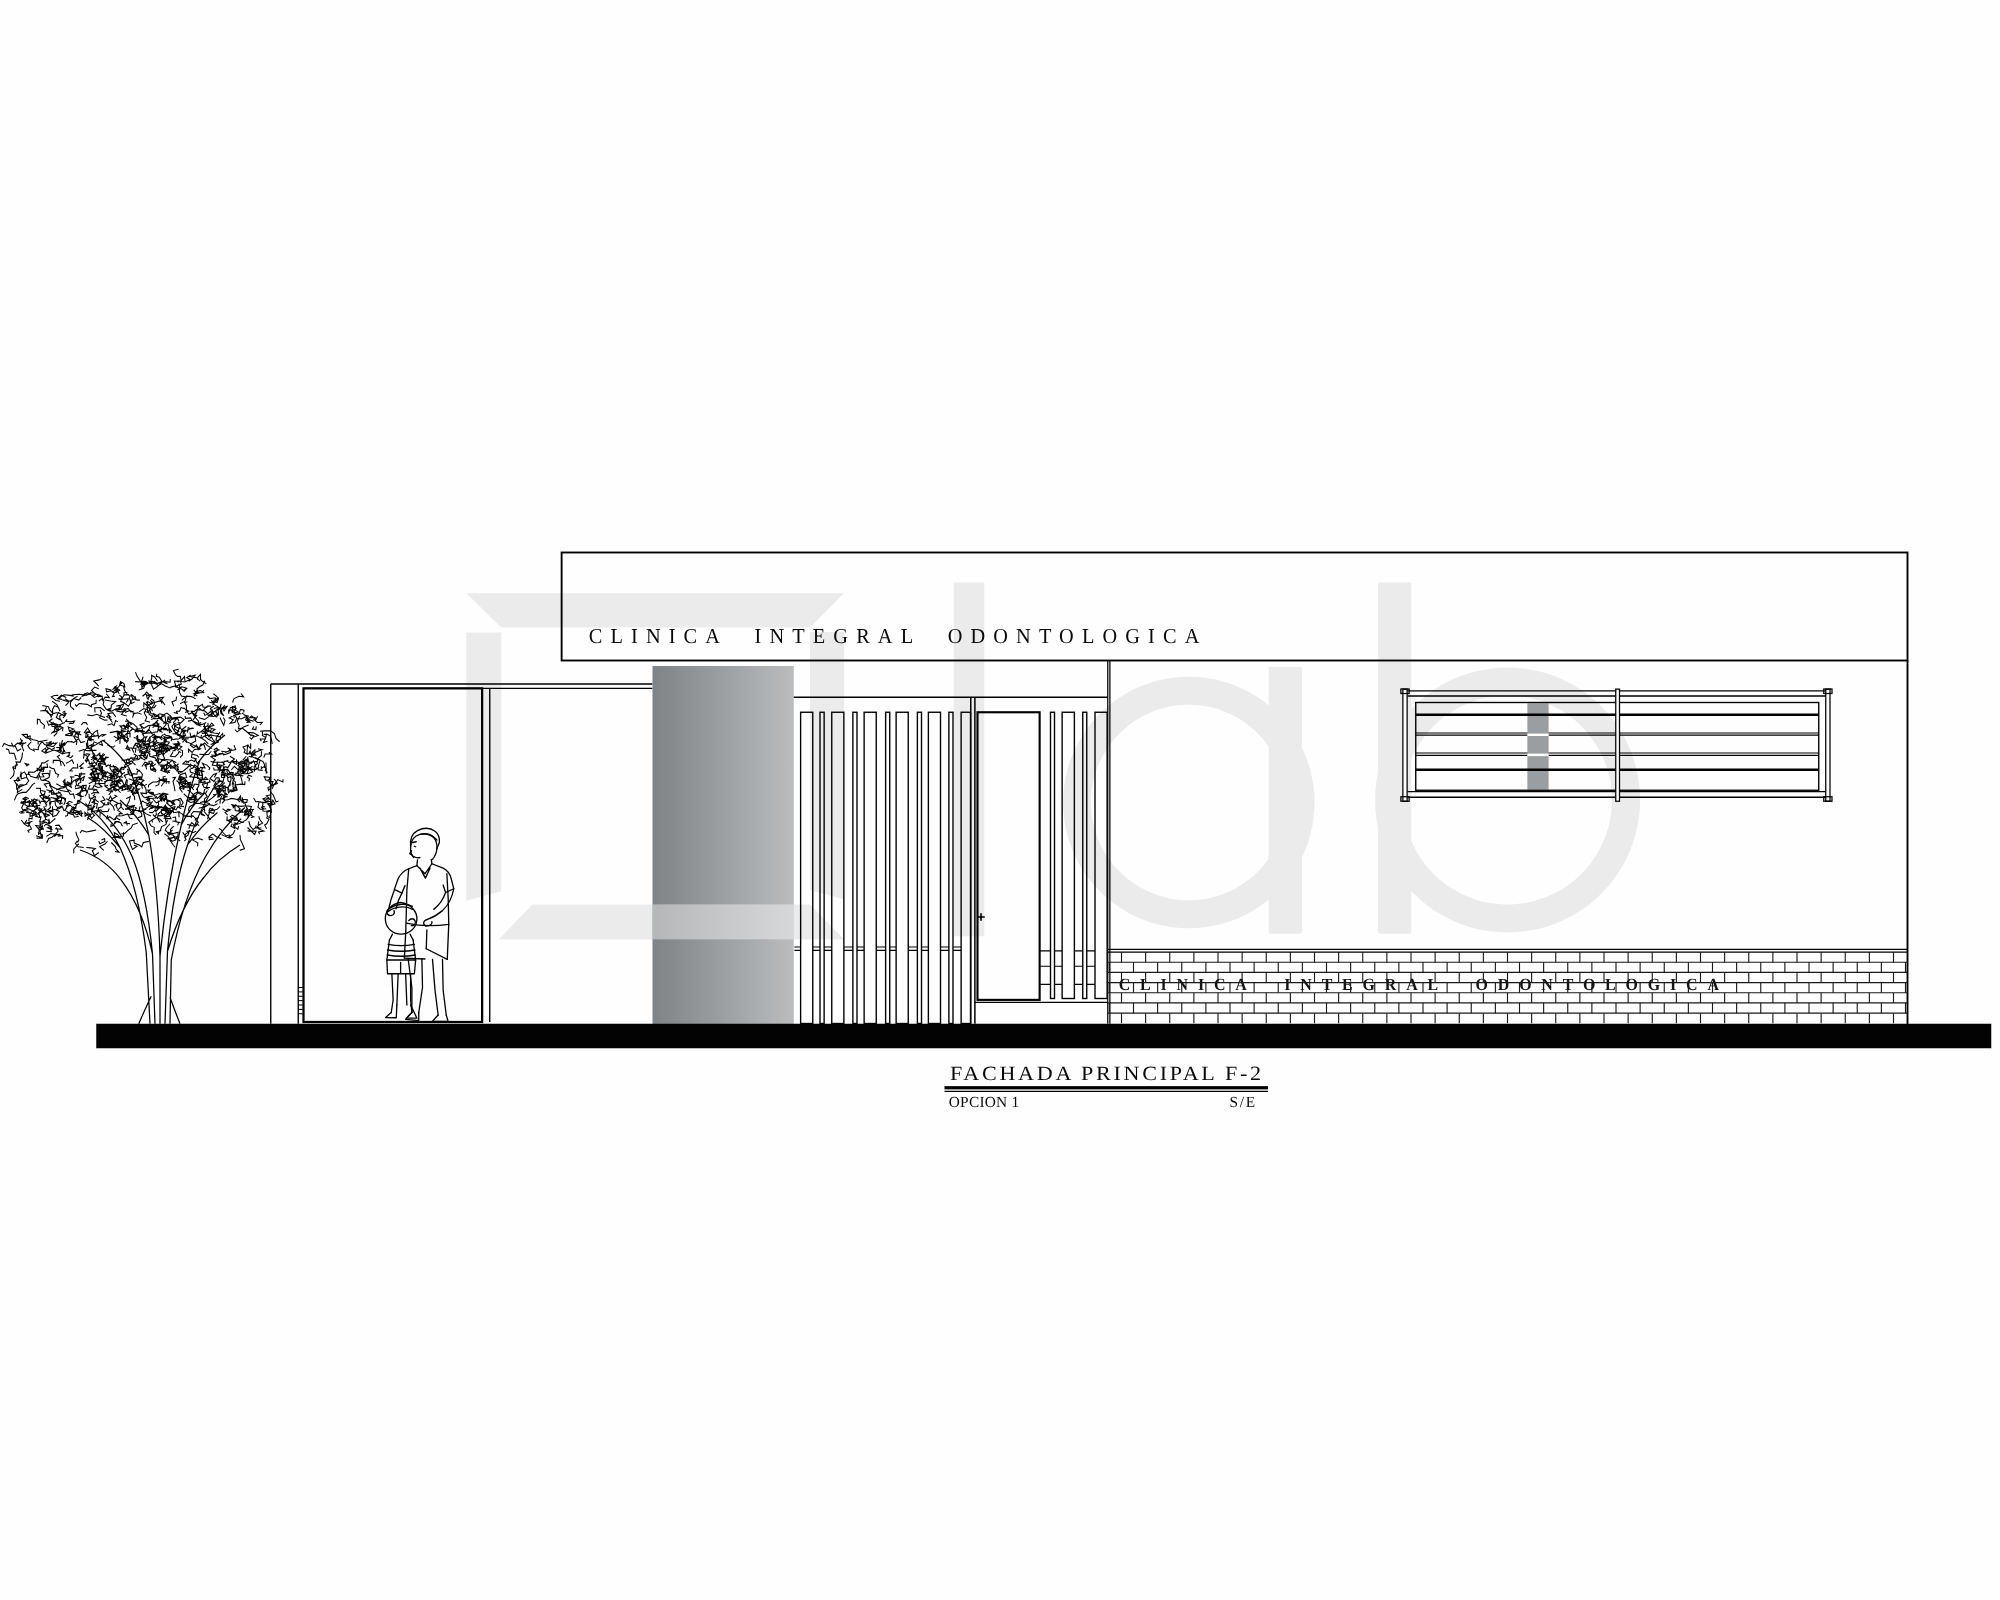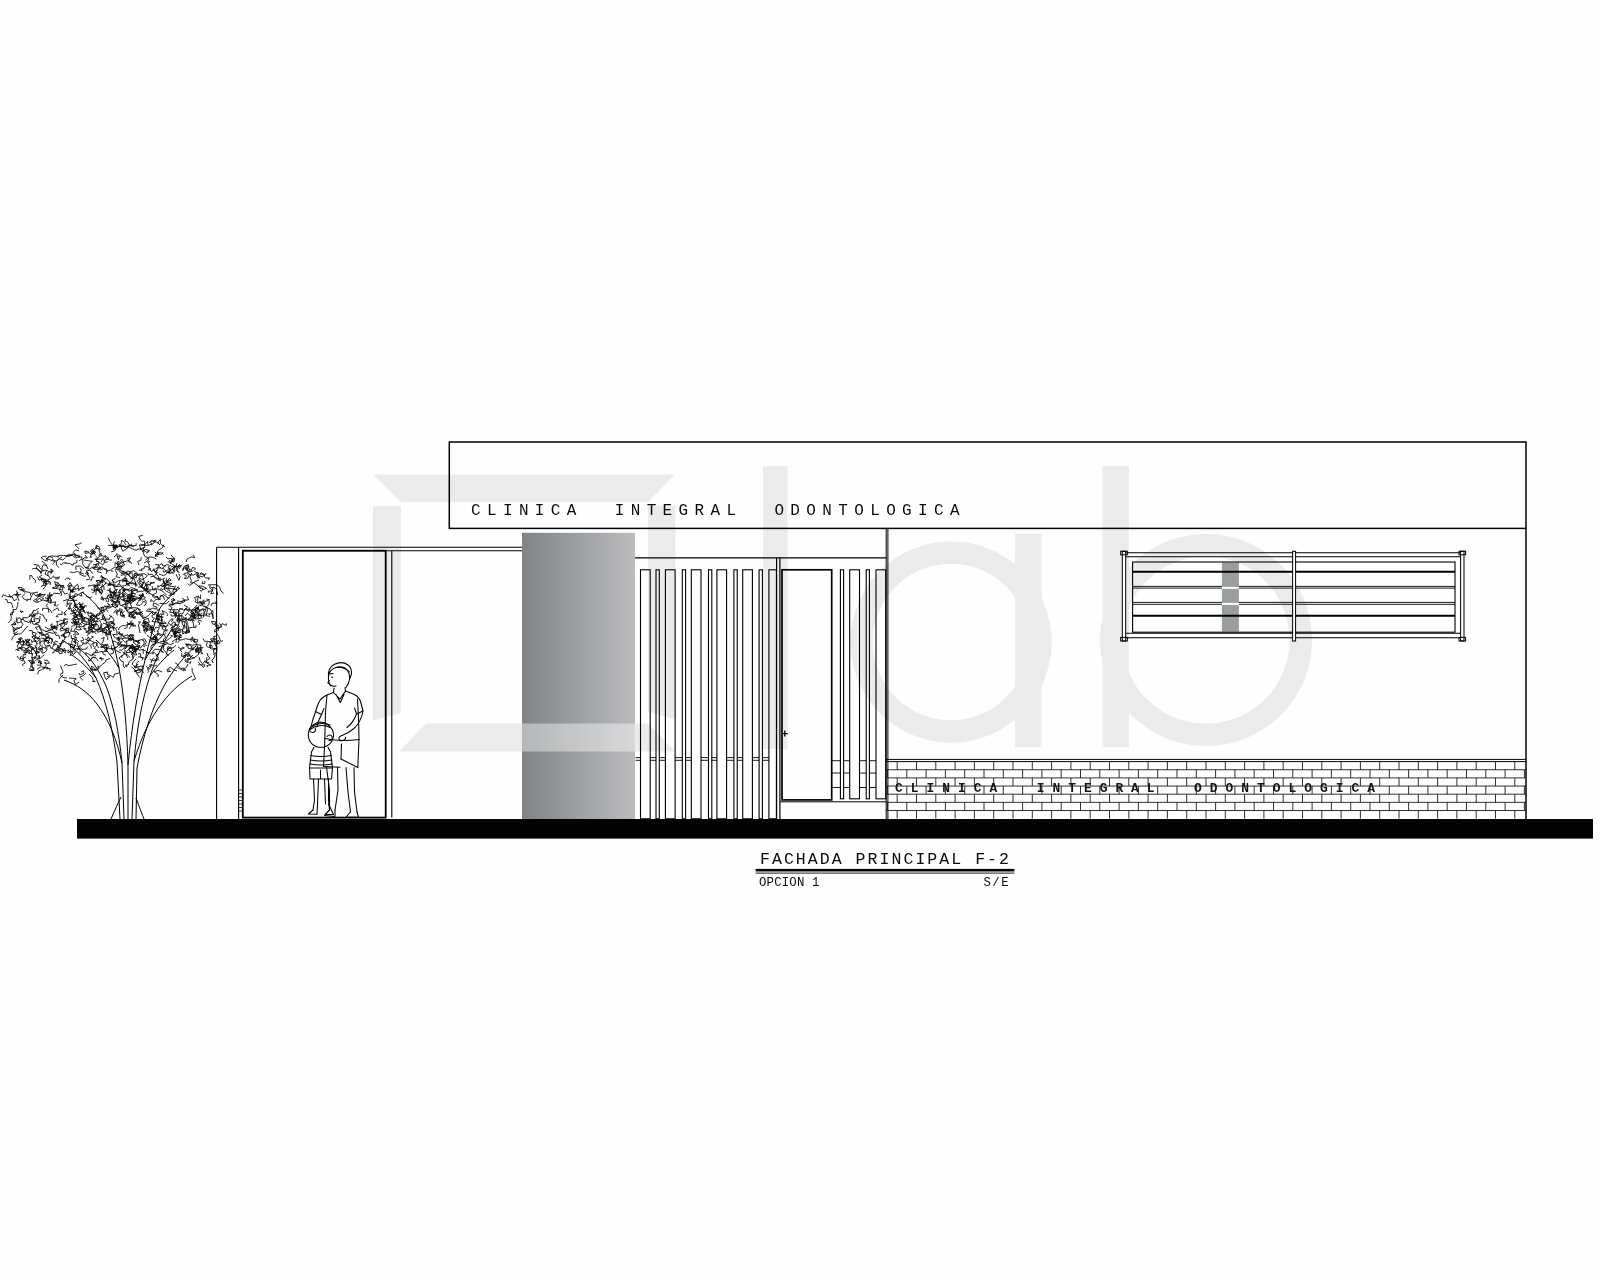--- a/index.html
+++ b/index.html
@@ -1,17 +1,17 @@
 <!DOCTYPE html>
 <html><head>
 <meta charset="utf-8">
 <style>
   html,body{margin:0;padding:0;background:#fefefe;}
   .page{position:relative;width:1600px;height:1280px;overflow:hidden;
-        font-family:Liberation Mono, monospace;}
+        font-family:Liberation Serif, serif;}
 </style>
 </head>
 <body>
 <div class="page">
 <svg width="1600" height="1280" viewBox="0 0 1600 1280">
 
   <rect x="0" y="0" width="1600" height="1280" fill="#fefefe"></rect>
 
   <g fill="#ebebeb">
     <polygon points="373,474.5 675.3,474.5 648,502 401,502"></polygon>

